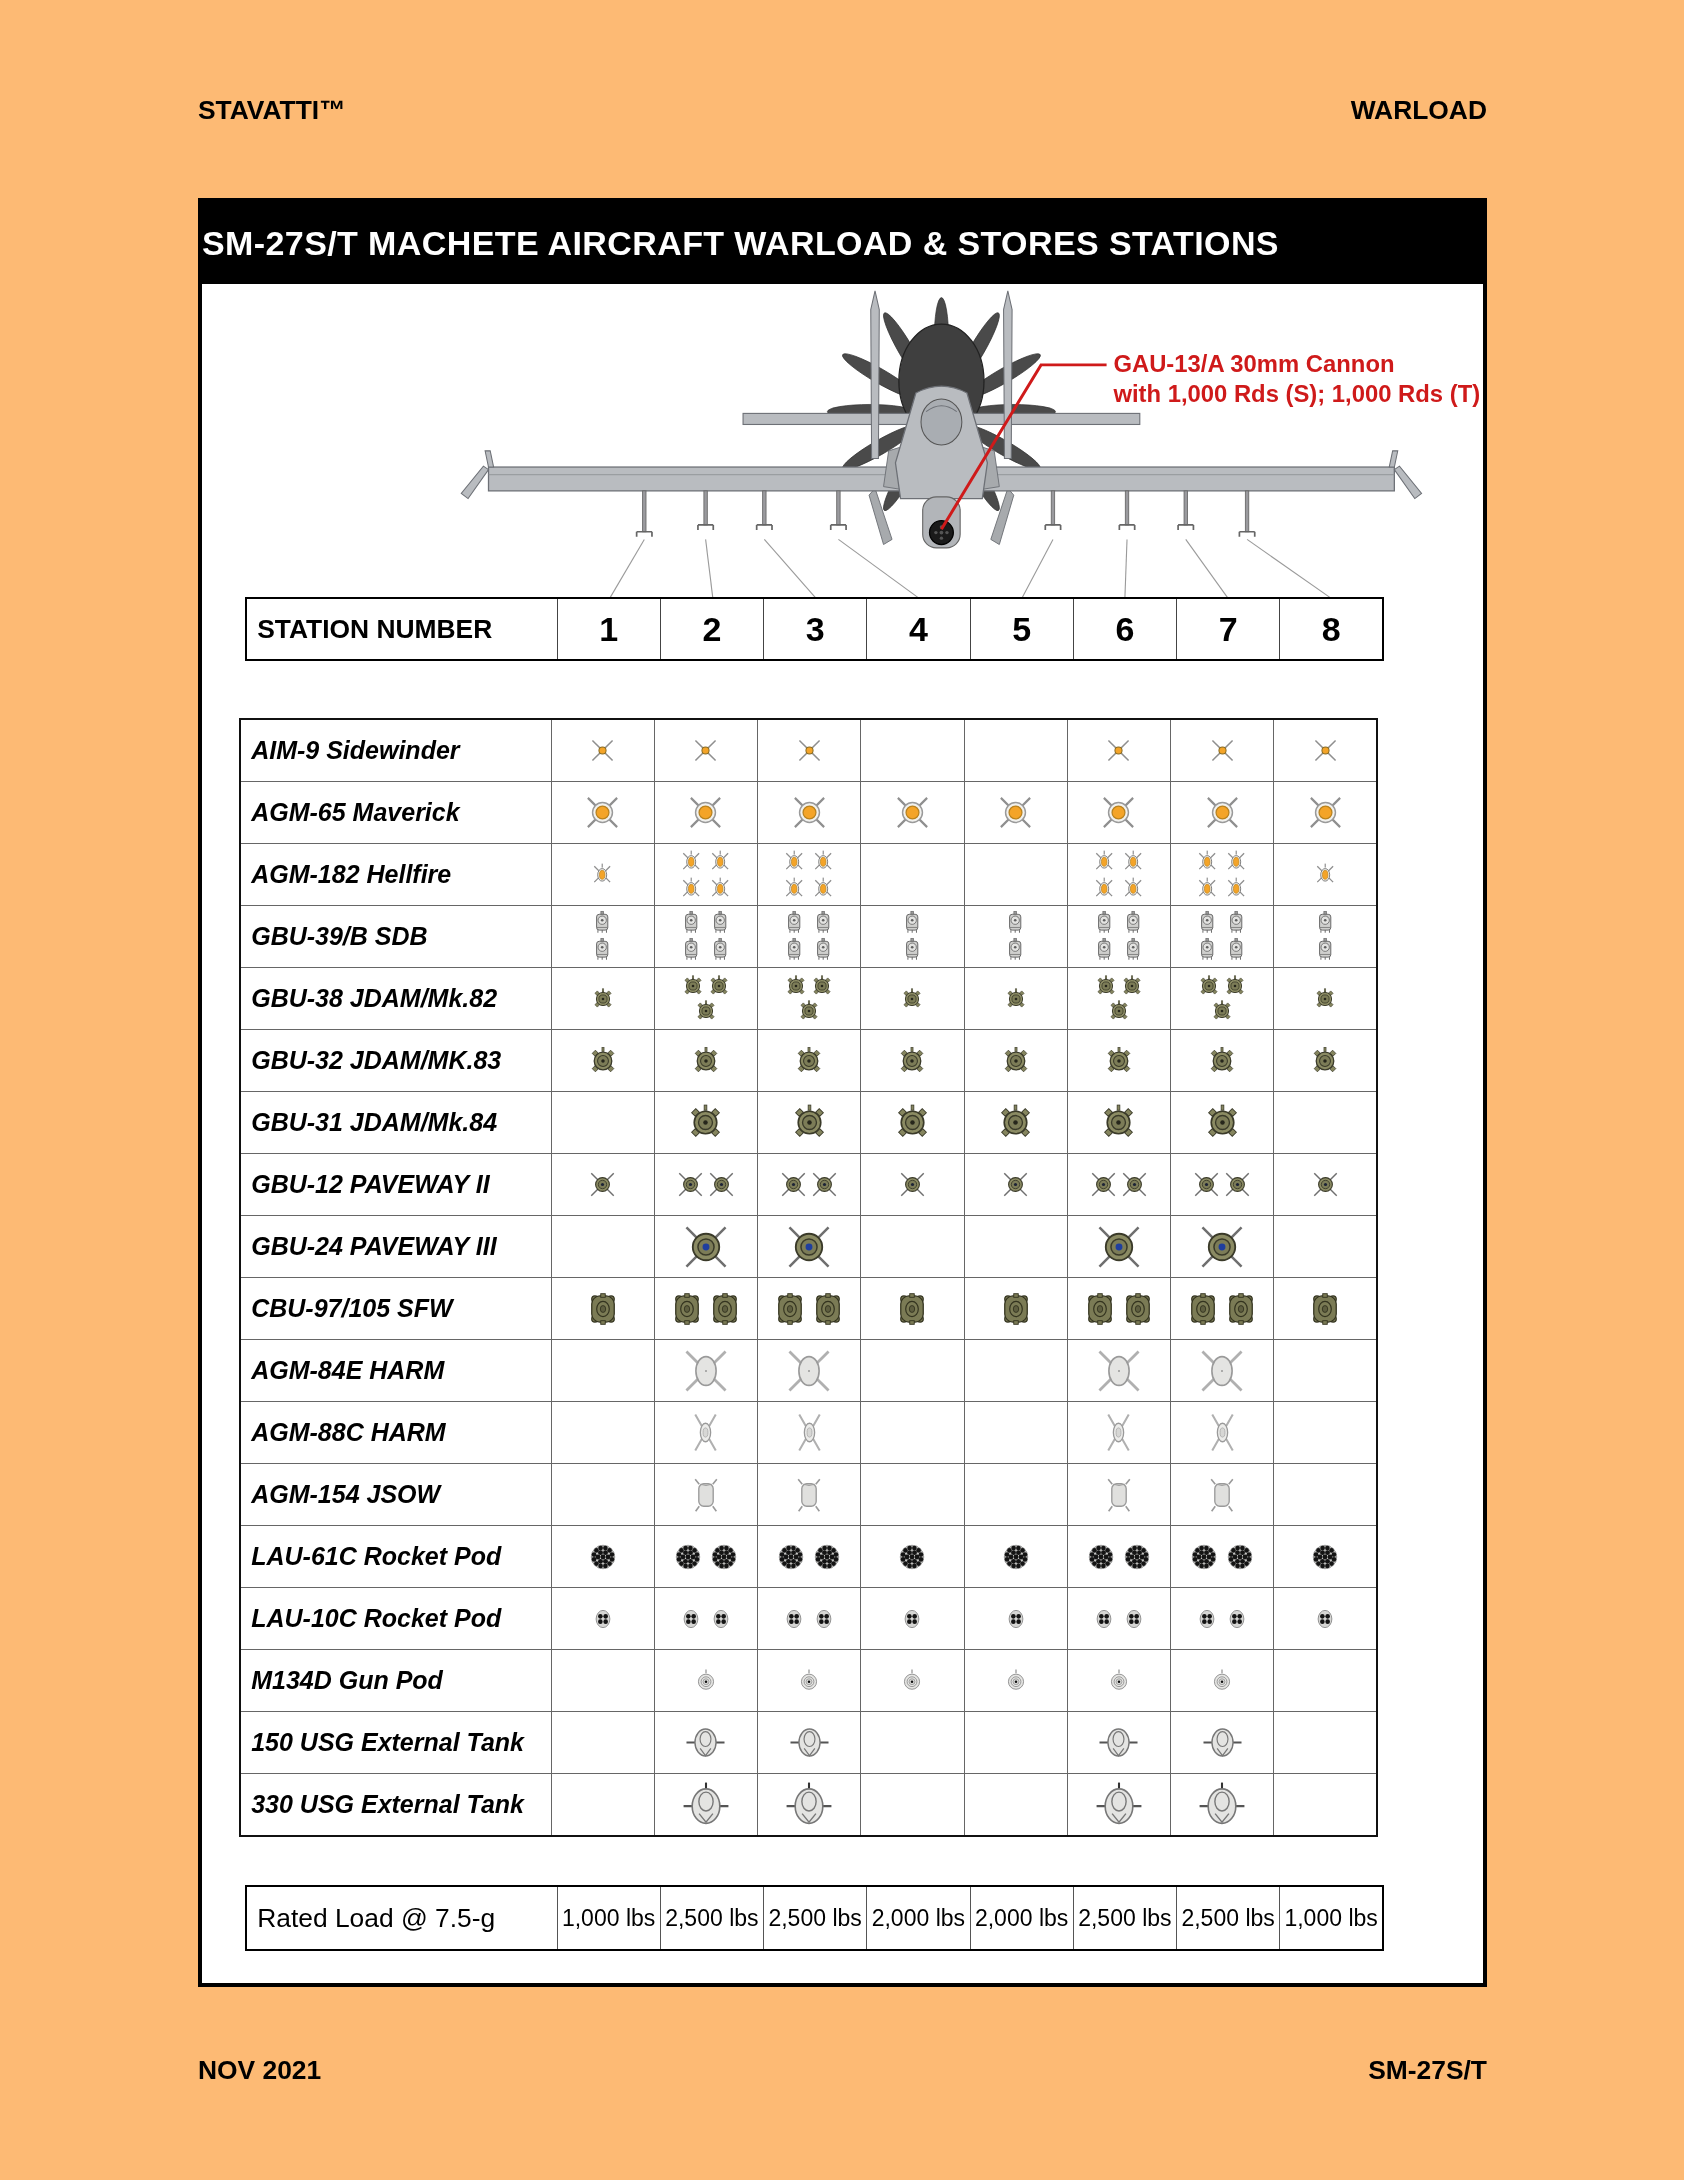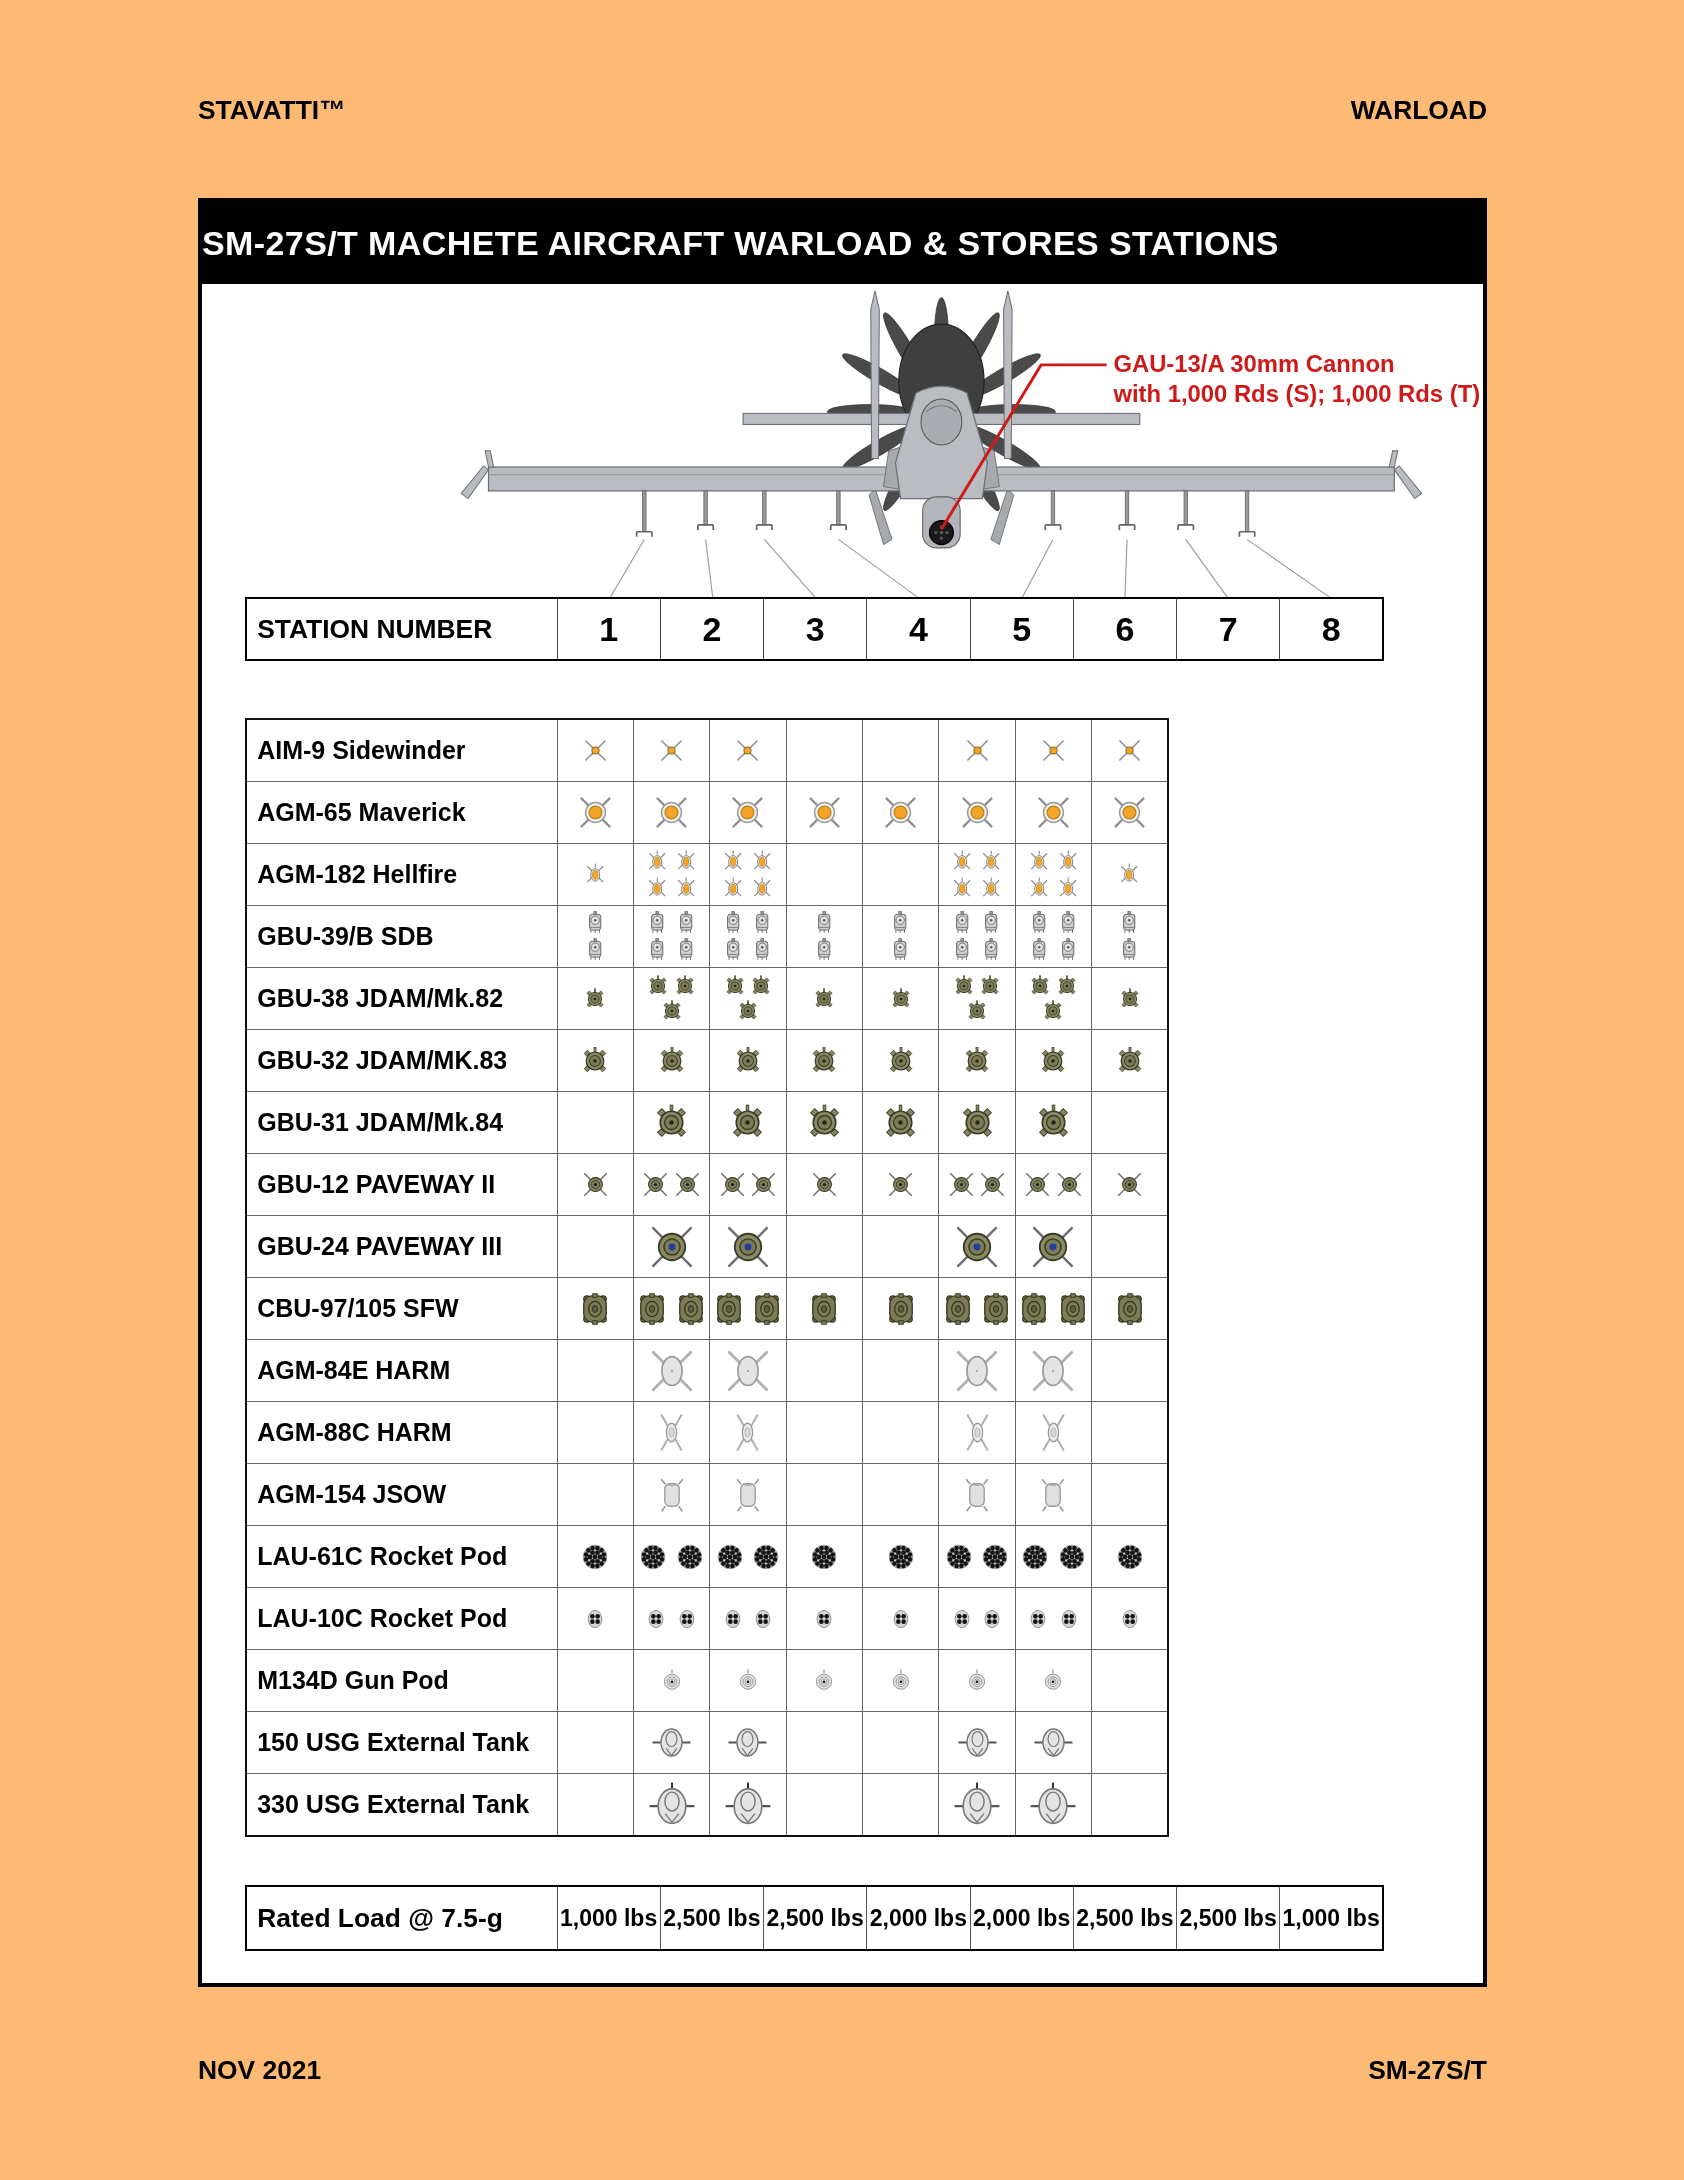--- a/index.html
+++ b/index.html
@@ -14,28 +14,28 @@
   .titlebar{position:absolute;left:0;top:0;width:100%;height:82px;background:#000;color:#fff;
             display:flex;align-items:center;font-size:34px;font-weight:bold;
             letter-spacing:0.4px;}
   .acsvg{position:absolute;left:0;top:82px;}
   svg text.callout{font-family:"Liberation Sans",sans-serif;font-size:28px;font-weight:bold;fill:#cf1a1a;}
   table{border-collapse:collapse;table-layout:fixed;}
   .sttable{position:absolute;left:43px;top:395px;width:1139px;border:2.6px solid #000;background:#fff;}
   .sttable td{border-left:1.3px solid #444;text-align:center;font-weight:bold;height:58px;}
   .sttable td.slabel{font-size:26.4px;text-align:left;padding-left:10.2px;border-left:none;margin-top:39px;}
   .sttable td.snum{font-size:34px;}
-  .wtable{position:absolute;left:43px;top:516px;width:924px;border:2.1px solid #111;background:#fff;}
+  .wtable{position:absolute;left:37px;top:516px;width:1139px;border:2.1px solid #111;background:#fff;font-style:italic;}
   .wtable td{border:1px solid #666;height:61px;text-align:center;vertical-align:middle;padding:0;overflow:visible;}
   .wtable td.wlabel{font-size:25px;font-weight:bold;text-align:left;padding-left:10.2px;}
   .icons{display:flex;flex-direction:column;align-items:center;justify-content:center;gap:0.9px;}
   .irow{display:flex;gap:2.6px;align-items:center;justify-content:center;}
   .irow svg{display:block;}
   .rtable{position:absolute;left:43px;top:1683px;width:1139px;border:2.6px solid #000;background:#fff;}
-  .rtable td{border-left:1px solid #555;text-align:center;font-weight:bold;font-size:23px;height:60px;margin-top:12px;}
+  .rtable td{border-left:1px solid #555;text-align:center;font-weight:normal;font-size:23px;height:60px;margin-top:12px;}
   .rtable td.rlabel{font-size:26.4px;text-align:left;padding-left:10.2px;border-left:none;}
 </style>
 </head>
 <body>
 
 <svg width="0" height="0" style="position:absolute" aria-hidden="true">
   <defs>
     <symbol id="sym-aim9" viewBox="0 0 40 40">
       <path d="M7 7L33 33M33 7L7 33" stroke="#8f8f8f" stroke-width="2" fill="none"></path>
       <circle cx="20" cy="20" r="4.6" fill="#f4a428" stroke="#8a6b20" stroke-width="1.3"></circle>

